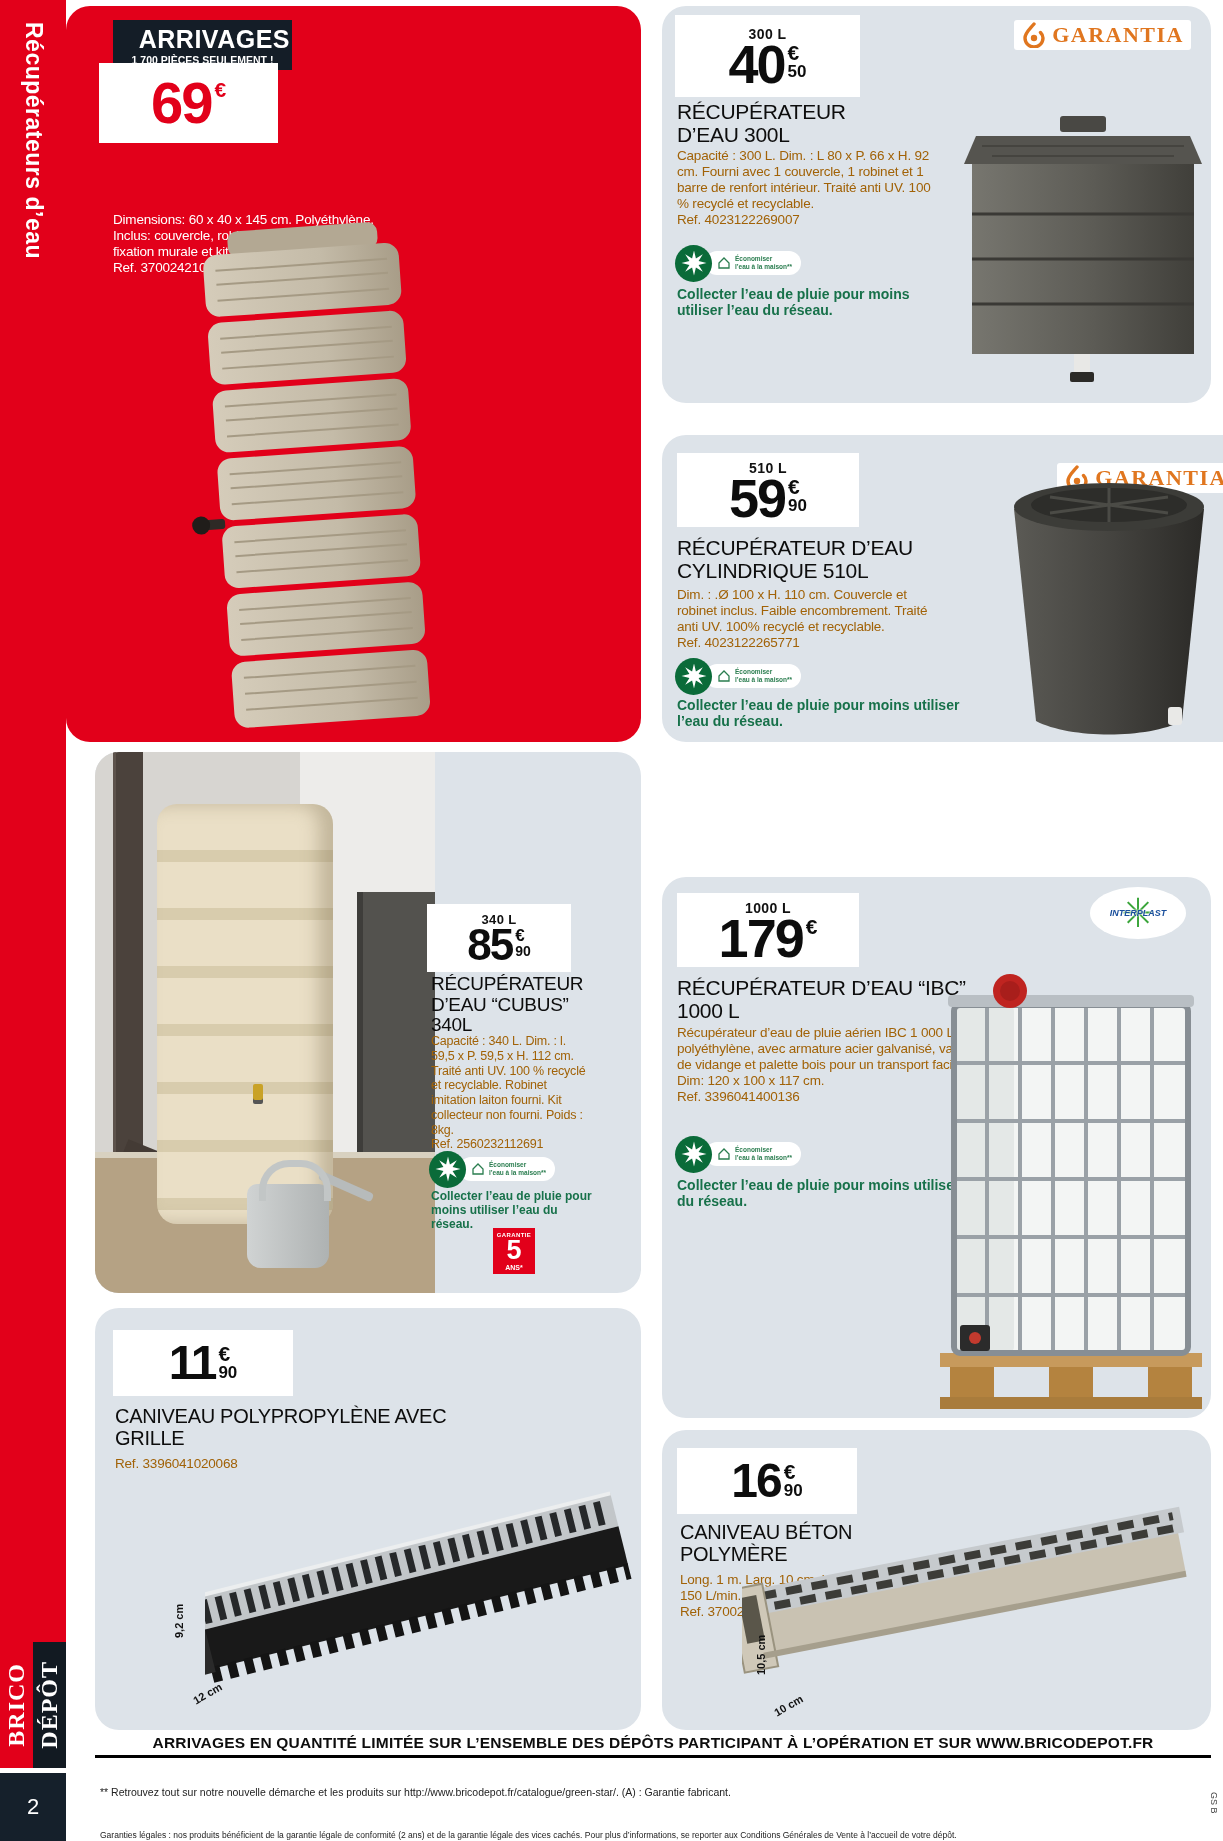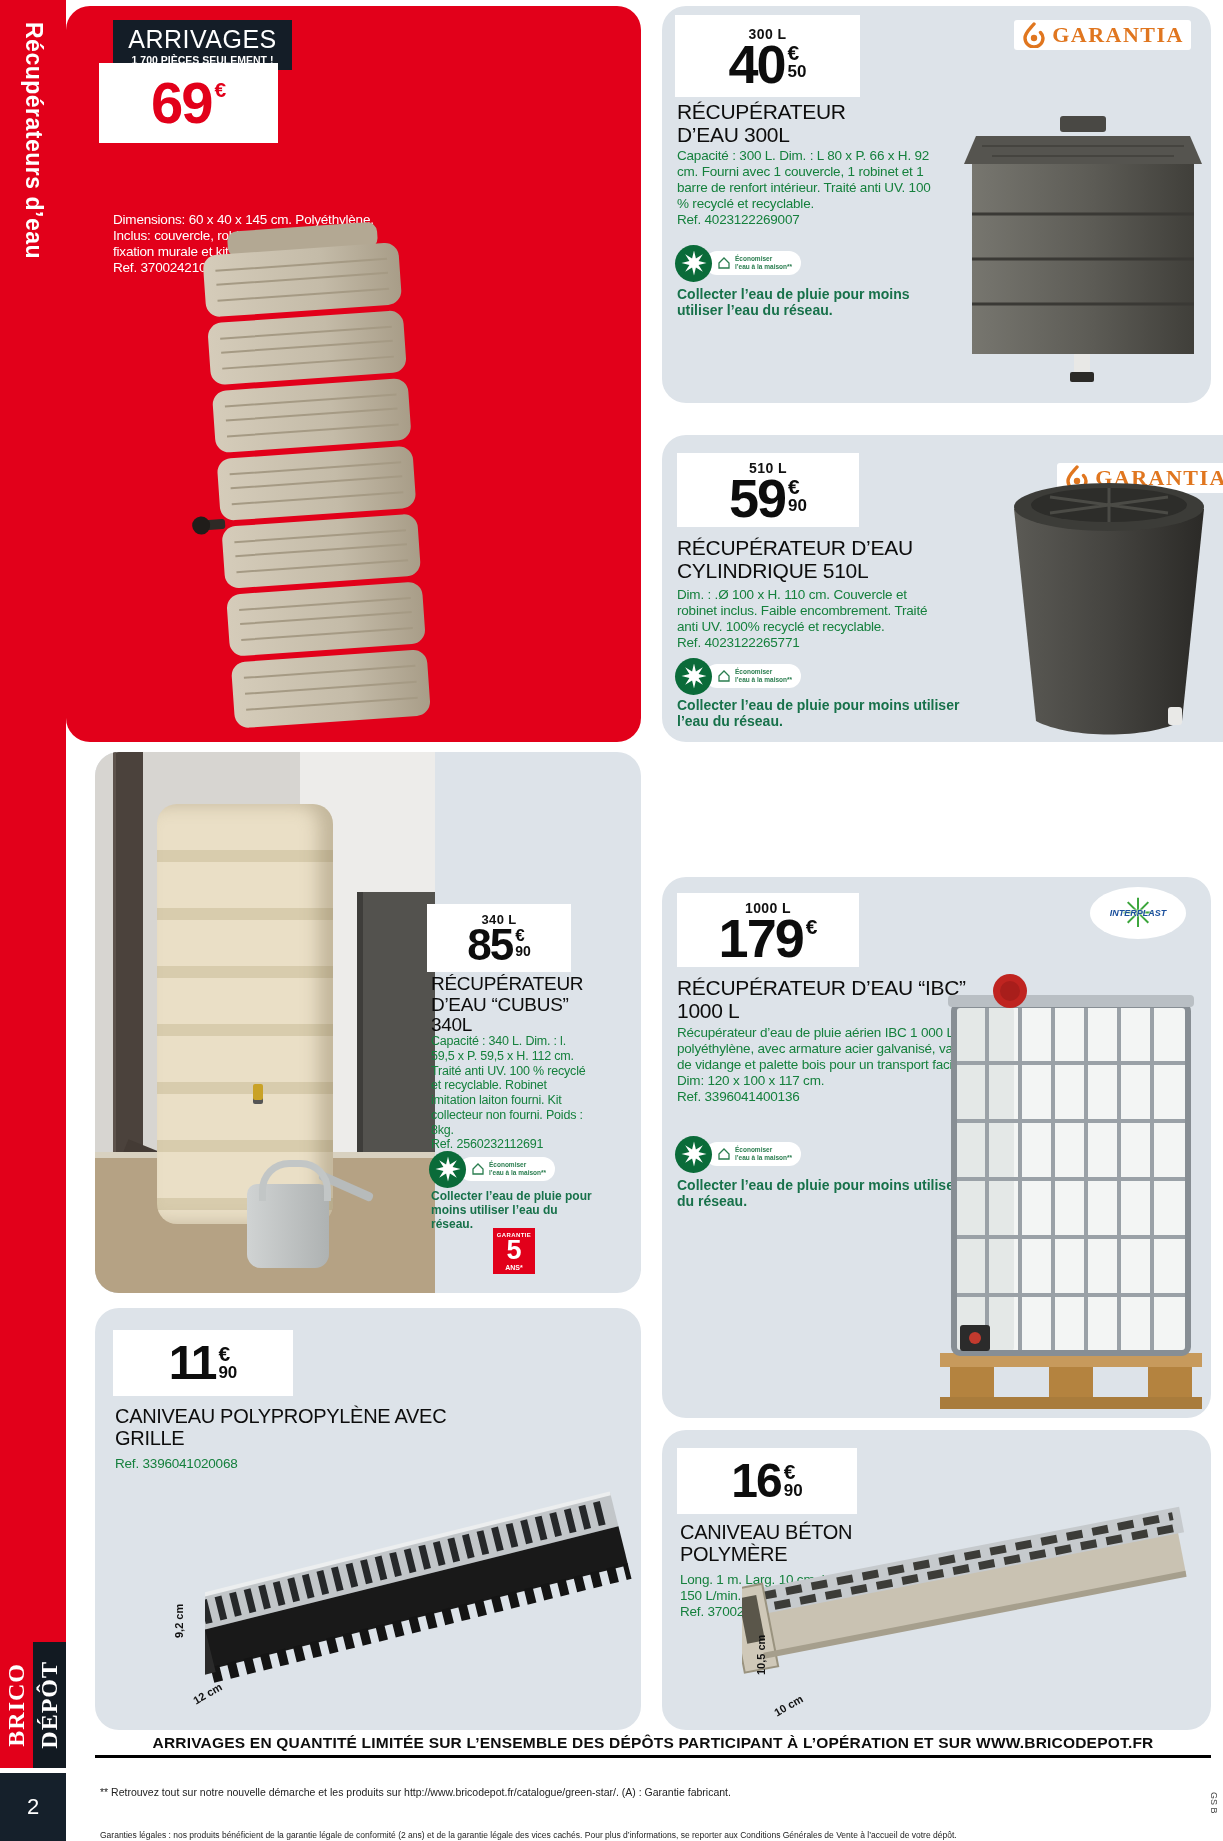--- a/index.html
+++ b/index.html
@@ -25,21 +25,21 @@
   .price{display:flex;align-items:flex-start;font-weight:800;color:#0d0d0d;line-height:.82;letter-spacing:-2px;}
   .price .euros{font-size:54px;}
   .price .sup{display:flex;flex-direction:column;align-items:flex-start;margin-left:3px;letter-spacing:0;}
   .price .eur{font-size:21px;line-height:1;}
   .price .cents{font-size:17px;line-height:1;}
   .price-red{color:#e2001a;}
   .price-big .euros{font-size:58px;}
   .price-sm .euros{font-size:44px;}
   .title{position:absolute;font-weight:400;font-size:21px;line-height:1.08;letter-spacing:-.3px;color:#0d0d0d;}
   .title-w{color:#fff;}
-  .desc{position:absolute;font-size:13.5px;line-height:1.18;letter-spacing:-.2px;color:#15803d;}
+  .desc{position:absolute;font-size:13.5px;line-height:1.18;letter-spacing:-.2px;color:#a16207;}
   .desc-w{color:#fff;}
   .ref{display:block;}
   .green{position:absolute;font-weight:bold;color:#17714a;font-size:14px;line-height:1.15;}
   
   .eco{position:absolute;display:flex;align-items:center;height:38px;}
   .eco-circle{width:37px;height:37px;border-radius:50%;background:#0a6b39;display:flex;
               align-items:center;justify-content:center;flex:0 0 auto;z-index:2;}
   .eco-pill{background:#fff;border-radius:12px;margin-left:-7px;padding:4px 9px 4px 12px;
             display:flex;align-items:center;gap:4px;}
   .eco-text{font-size:6.5px;font-weight:bold;color:#2a7d4f;line-height:1.25;}
@@ -85,21 +85,21 @@
   <div class="logo-box" id="logo-brico">
     <span>BRICO</span>
   </div>
   <div class="logo-box" id="logo-depot">
     <span>DÉPÔT</span>
   </div>
   <div class="pagenum-box">2</div>
 
   <div class="card card-red" style="left:66px;top:6px;width:575px;height:736px;">
     <div style="position:absolute;left:47px;top:14px;width:175px;background:#141d27;color:#fff;text-align:center;padding:5px 2px 4px;">
-      <div style="font-size:25px;font-weight:400;letter-spacing:.5px;">ARRIVAGES</div>
+      <div style="font-size:25px;font-weight:700;letter-spacing:.5px;text-align:right;">ARRIVAGES</div>
       <div style="font-size:10.5px;font-weight:bold;">1 700 PIÈCES SEULEMENT !</div>
     </div>
     <div class="pricebox" style="left:33px;top:57px;width:179px;height:80px;">
       <div class="price price-red price-big">
         <span class="euros">69</span>
         <span class="sup">
             <span class="eur">€</span>
             <span class="cents"></span>
           </span>
       </div>

